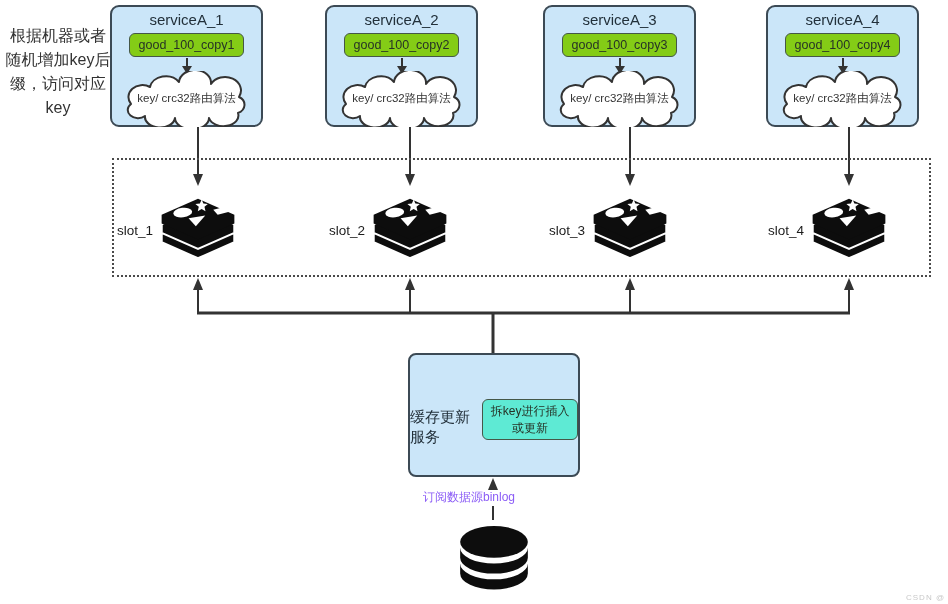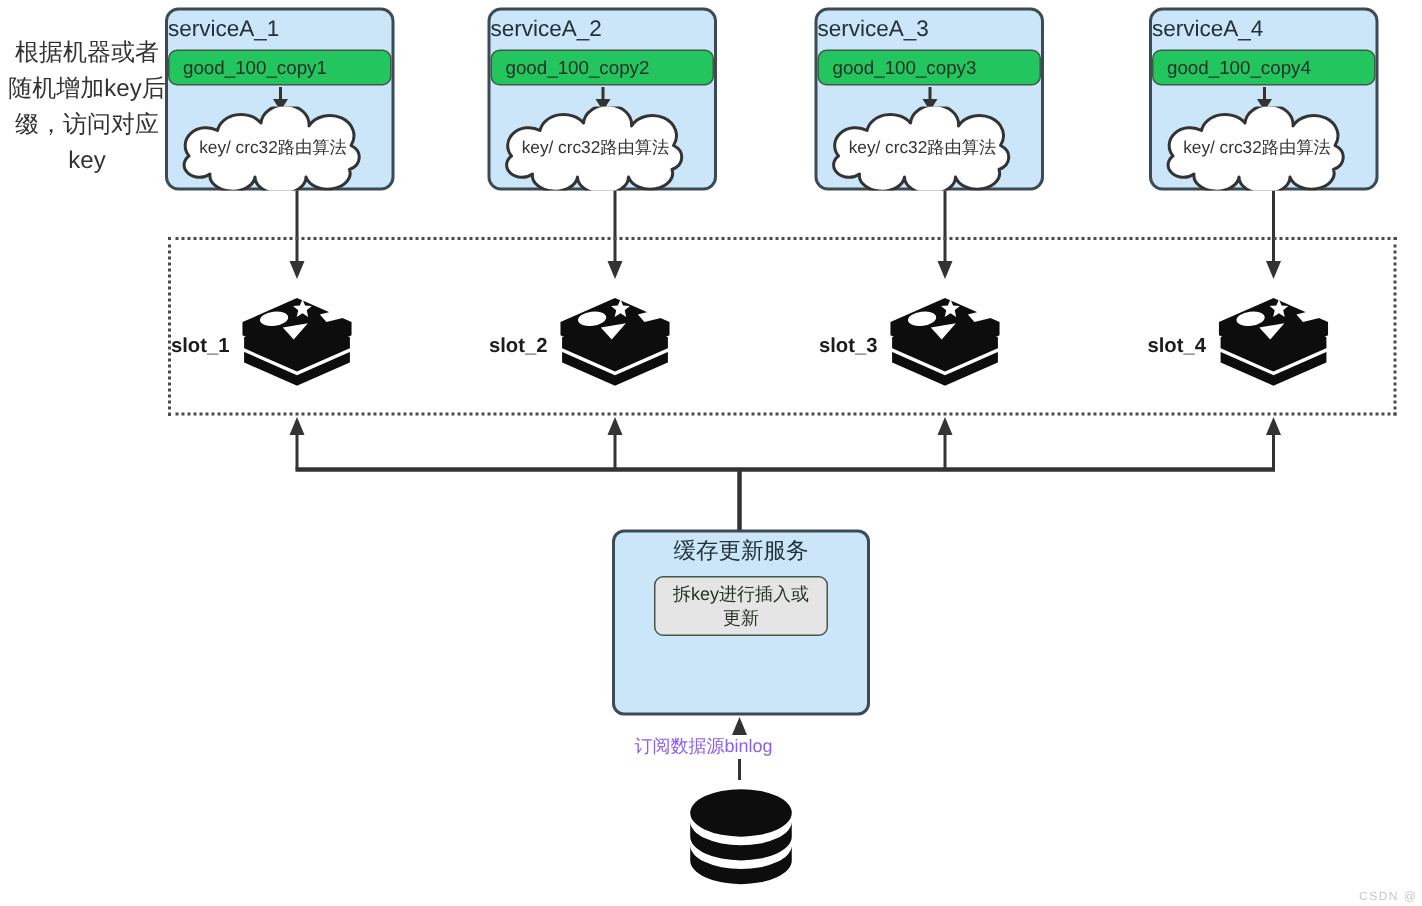--- a/index.html
+++ b/index.html
@@ -13,45 +13,45 @@
   .overlay .thick { stroke-width:3; }
   .overlay polygon { fill:#333333; }
 
   
   .note { position:absolute; left:3px; top:24px; width:110px; font-size:16px; line-height:1.5;
           text-align:center; color:#333; }
 
   
   .service-box { position:absolute; top:5px; width:153px; height:122px; background:#cbe6f9;
                  border:2px solid #3c4a55; border-radius:9px; display:flex; flex-direction:column;
-                 padding-top:3px; }
+                 align-items:center; padding-top:3px; }
   .service-title { font-size:15px; color:#22303a; height:20px; line-height:20px; }
-  .green-pill { background:#22c55e; border:1.5px solid #455748; border-radius:6px; font-size:12.5px;
+  .green-pill { background:#84cc16; border:1.5px solid #455748; border-radius:6px; font-size:12.5px;
                 color:#263226; padding:4px 9px; margin-top:3px; white-space:nowrap; }
   .varrow { width:2px; height:8px; background:#333; position:relative; margin:1px auto 7px; }
   .varrow::after { content:""; position:absolute; top:100%; left:50%; transform:translateX(-50%);
                    width:0; height:0; border:5px solid transparent; border-top:8px solid #333; border-bottom:none; }
   .cloud { position:relative; width:140px; height:52px; margin-top:-2px; }
   .cloud svg { position:absolute; inset:0; }
   .cloud-text { position:absolute; inset:0; display:flex; align-items:center; justify-content:center;
                 font-size:11.5px; color:#333; white-space:nowrap; padding-top:3px; }
 
   
   .slots-frame { position:absolute; left:112px; top:158px; width:819px; height:119px;
                  border:2px dotted #4a4a4a; }
   .slot { position:absolute; top:196px; width:80px; height:68px; }
   .slot-label { position:absolute; right:100%; top:50%; transform:translateY(-50%);
-                margin-right:5px; font-size:13.5px; font-weight:bold; color:#1c1c1c; white-space:nowrap; }
+                margin-right:5px; font-size:13.5px; font-weight:normal; color:#1c1c1c; white-space:nowrap; }
 
   
   .cache-box { position:absolute; left:408px; top:353px; width:172px; height:124px; background:#cbe6f9;
-               border:2px solid #3c4a55; border-radius:8px; display:flex; flex-direction:column;
+               border:2px solid #3c4a55; border-radius:8px; display:flex; flex-direction:row;
                align-items:center; padding-top:3px; }
   .cache-title { font-size:15px; color:#22303a; height:20px; line-height:20px; }
-  .cache-pill-a { background:#e5e5e5; border:1.5px solid #455748; border-radius:6px; font-size:12px;
+  .cache-pill-a { background:#5eead4; border:1.5px solid #455748; border-radius:6px; font-size:12px;
                   color:#263226; width:116px; margin-top:6px; padding:3px 6px; text-align:center; line-height:1.35; }
   .cache-pill-b { background:#d7ecd2; border:1.5px solid #455748; border-radius:6px; font-size:12.5px;
                   color:#263226; width:108px; margin-top:13px; padding:4px 6px; text-align:center; }
 
   
   .binlog-label { position:absolute; left:423px; top:489px; width:140px; 
                   font-size:12px; color:#8b5cf6; }
   .db-icon { position:absolute; left:458px; top:524px; width:72px; height:69px; }
 
   

